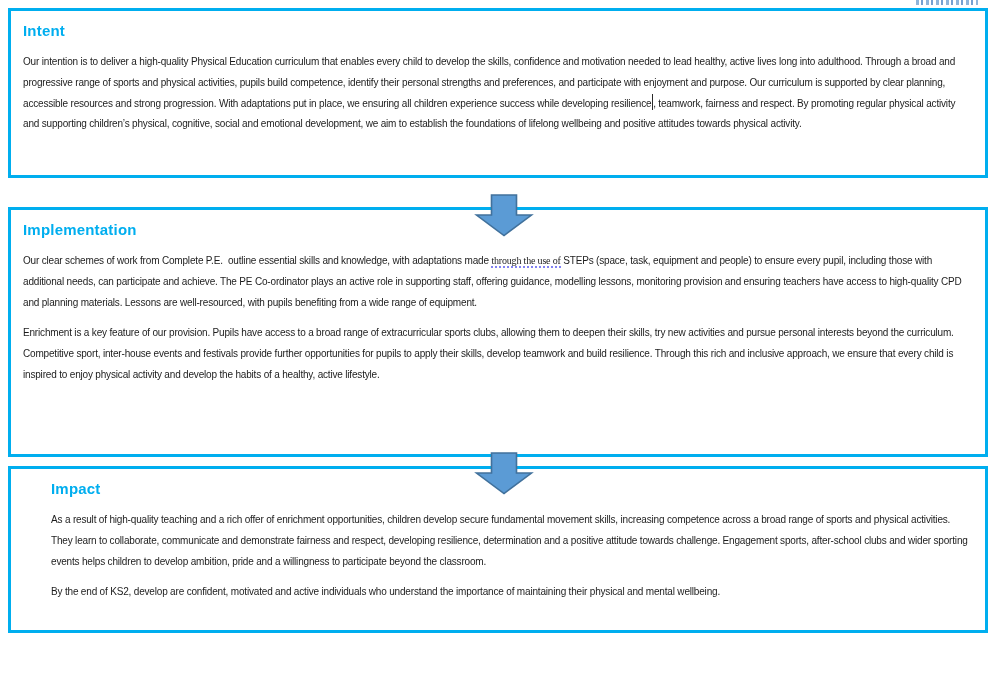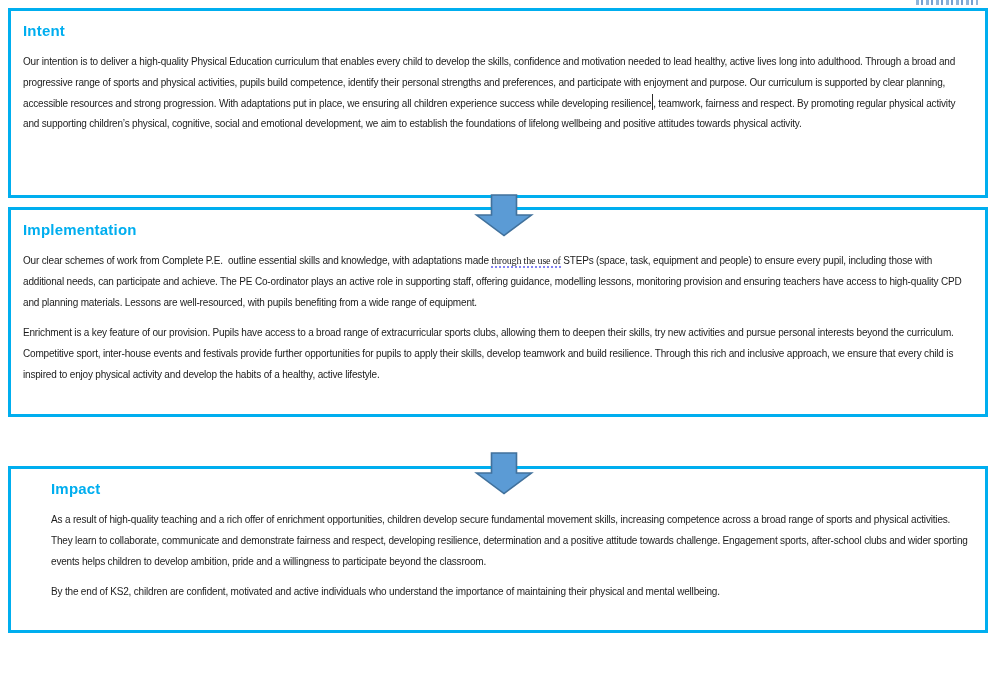--- a/index.html
+++ b/index.html
@@ -19,22 +19,22 @@
     opacity:.85;
   }
 
   .box{
     position:absolute;left:8px;width:980px;
     border:3px solid var(--accent);
     background:#ffffff;
     padding:5px 14px 0 12px;
     overflow:hidden;
   }
-  .box-intent{top:8px;height:190px;}
-  .box-implementation{top:207px;height:210px;}
+  .box-intent{top:8px;height:170px;}
+  .box-implementation{top:207px;height:250px;}
   .box-impact{top:466px;height:167px;padding-left:40px;}
 
   .box h2{
     color:var(--accent);
     font-size:15px;
     font-weight:bold;
     letter-spacing:.2px;
     margin:6px 0 13px 0;
   }
   .content p{
@@ -94,15 +94,15 @@
 <div class="arrow arrow-2">
   <svg viewBox="0 0 60 44" preserveAspectRatio="none" aria-hidden="true">
     <polygon class="arrow-shape" points="17.5,1 42.5,1 42.5,21.5 57.5,21.5 30,42.5 2.5,21.5 17.5,21.5" fill="#5B9BD5" stroke="#41719C" stroke-width="1.6" stroke-linejoin="miter"></polygon>
   </svg>
 </div>
 
 <section class="box box-impact">
   <h2>Impact</h2>
   <div class="content">
       <p><span>As a result of high-quality teaching and a rich offer of enrichment opportunities, children develop secure fundamental movement skills, increasing competence across a broad range of sports and physical activities. They learn to collaborate, communicate and demonstrate fairness and respect, developing resilience, determination and a positive attitude towards challenge. Engagement sports, after-school clubs and wider sporting events helps children to develop ambition, pride and a willingness to participate beyond the classroom.</span></p>
-      <p><span>By the end of KS2, children are confident, motivated and active individuals who understand the importance of maintaining their physical and mental wellbeing.</span></p>
+      <p><span>By the end of KS2, develop are confident, motivated and active individuals who understand the importance of maintaining their physical and mental wellbeing.</span></p>
     </div>
 </section>
 
 </body></html>

